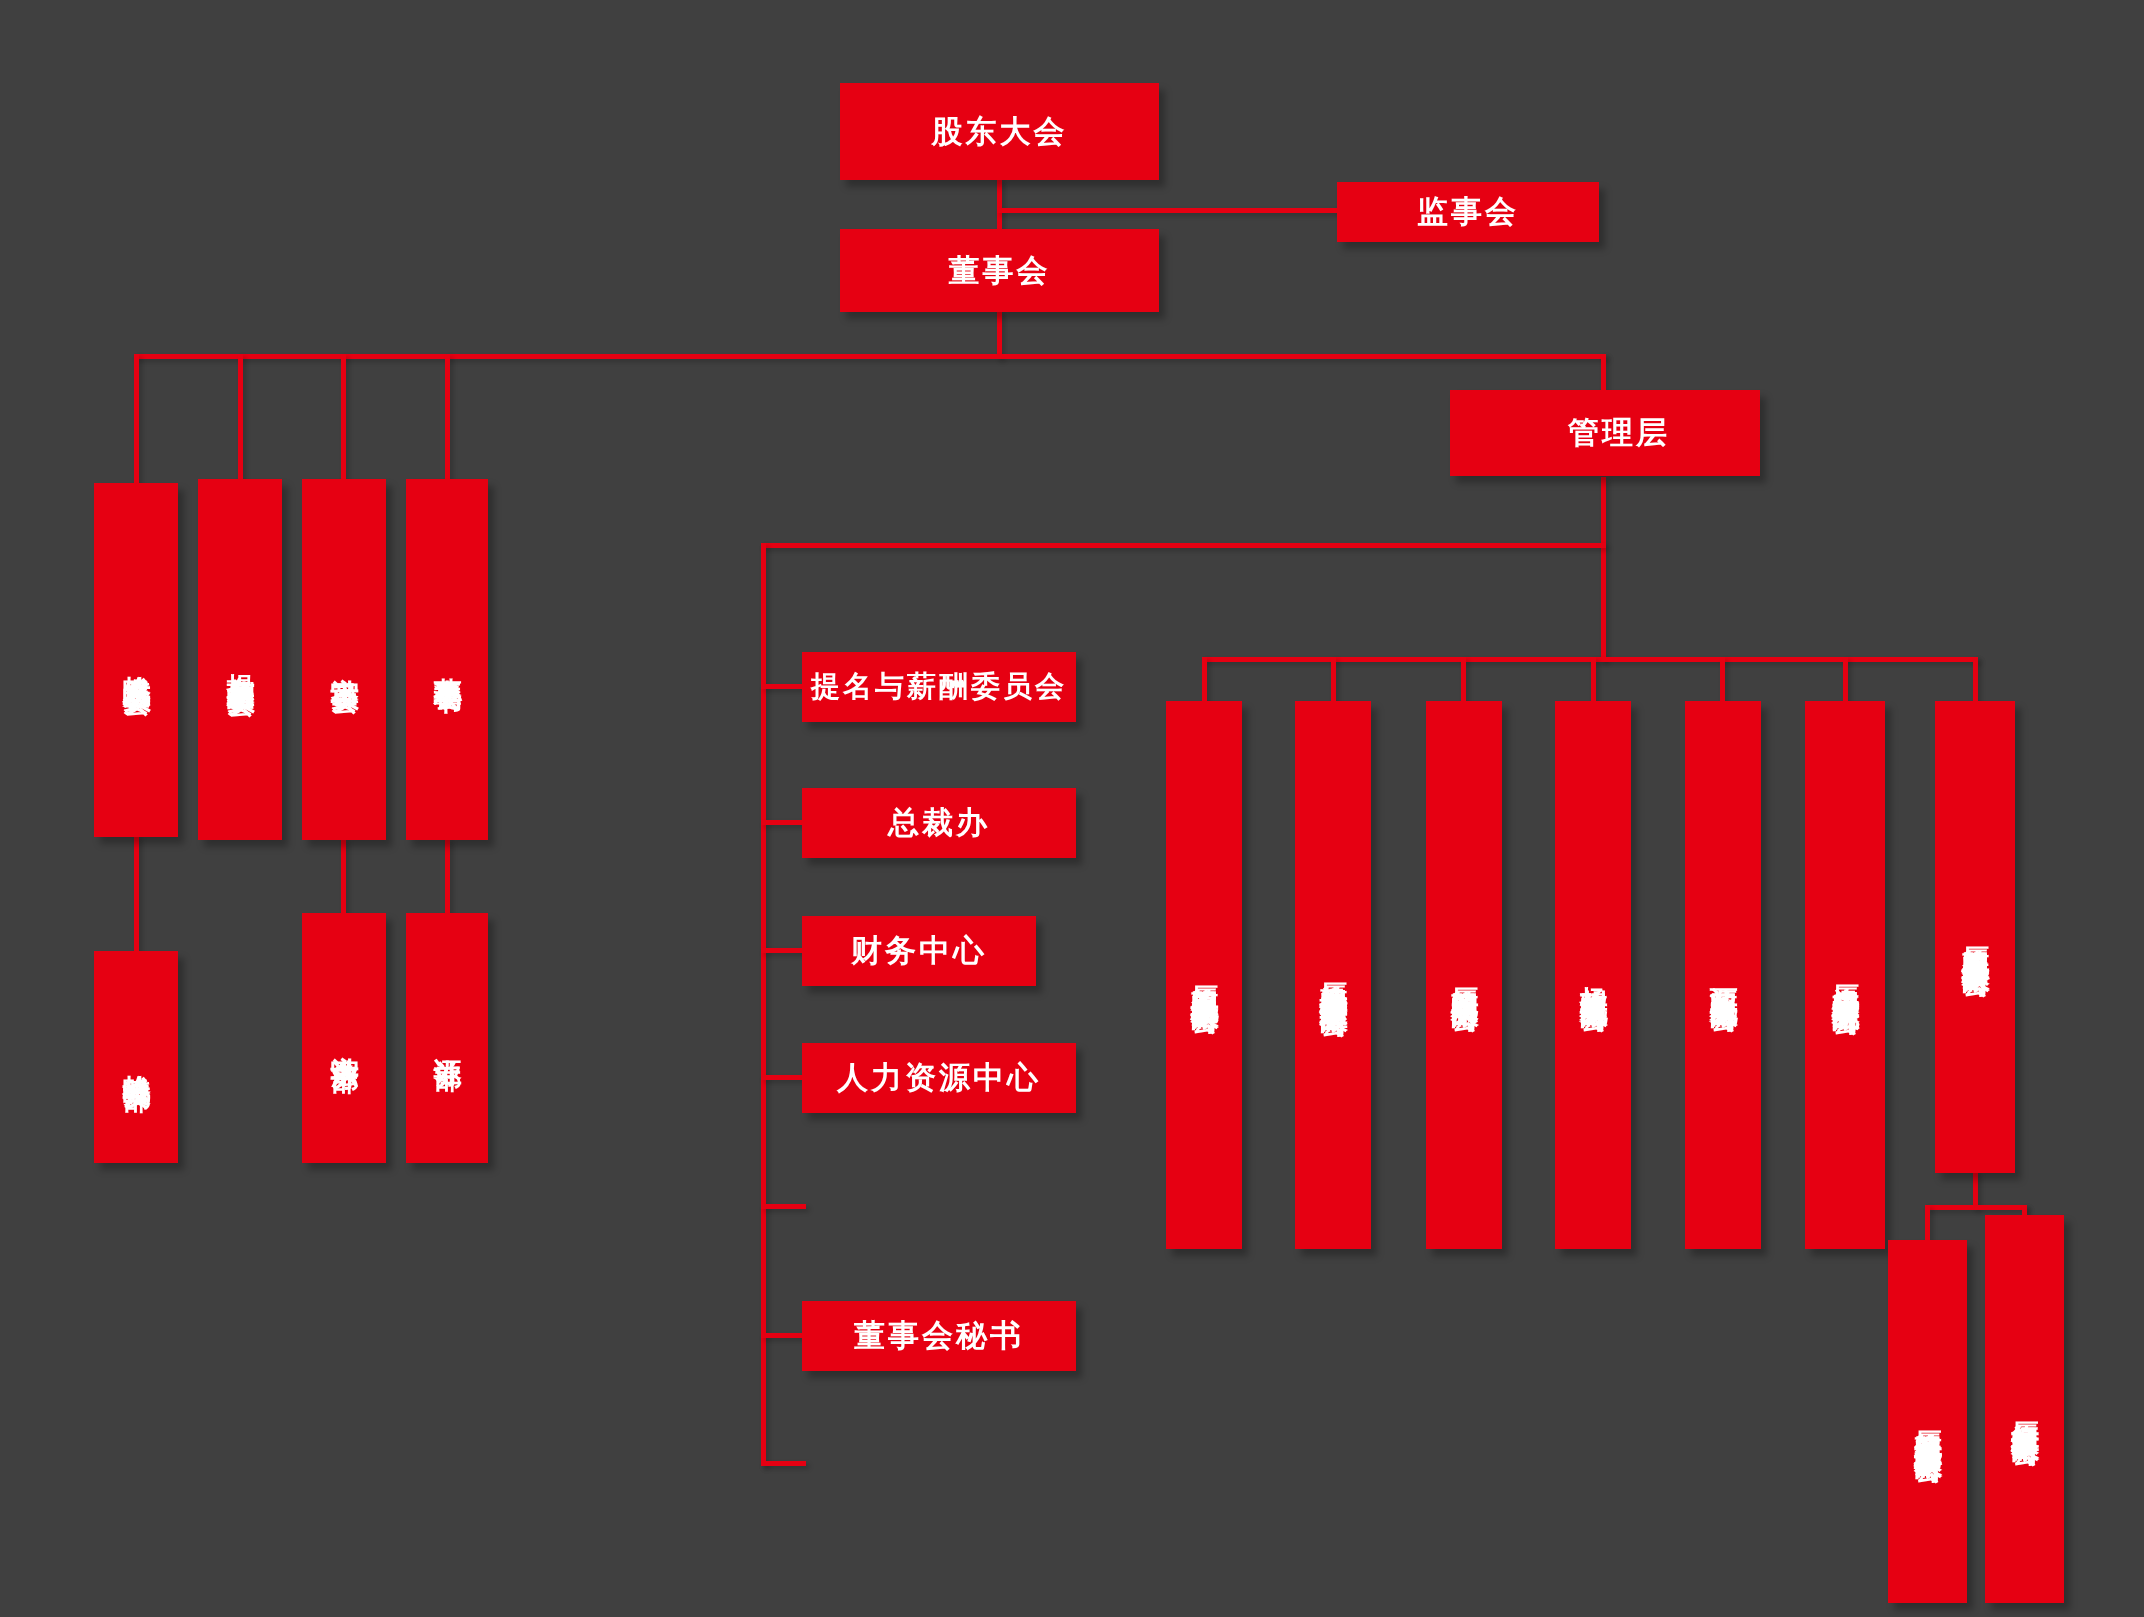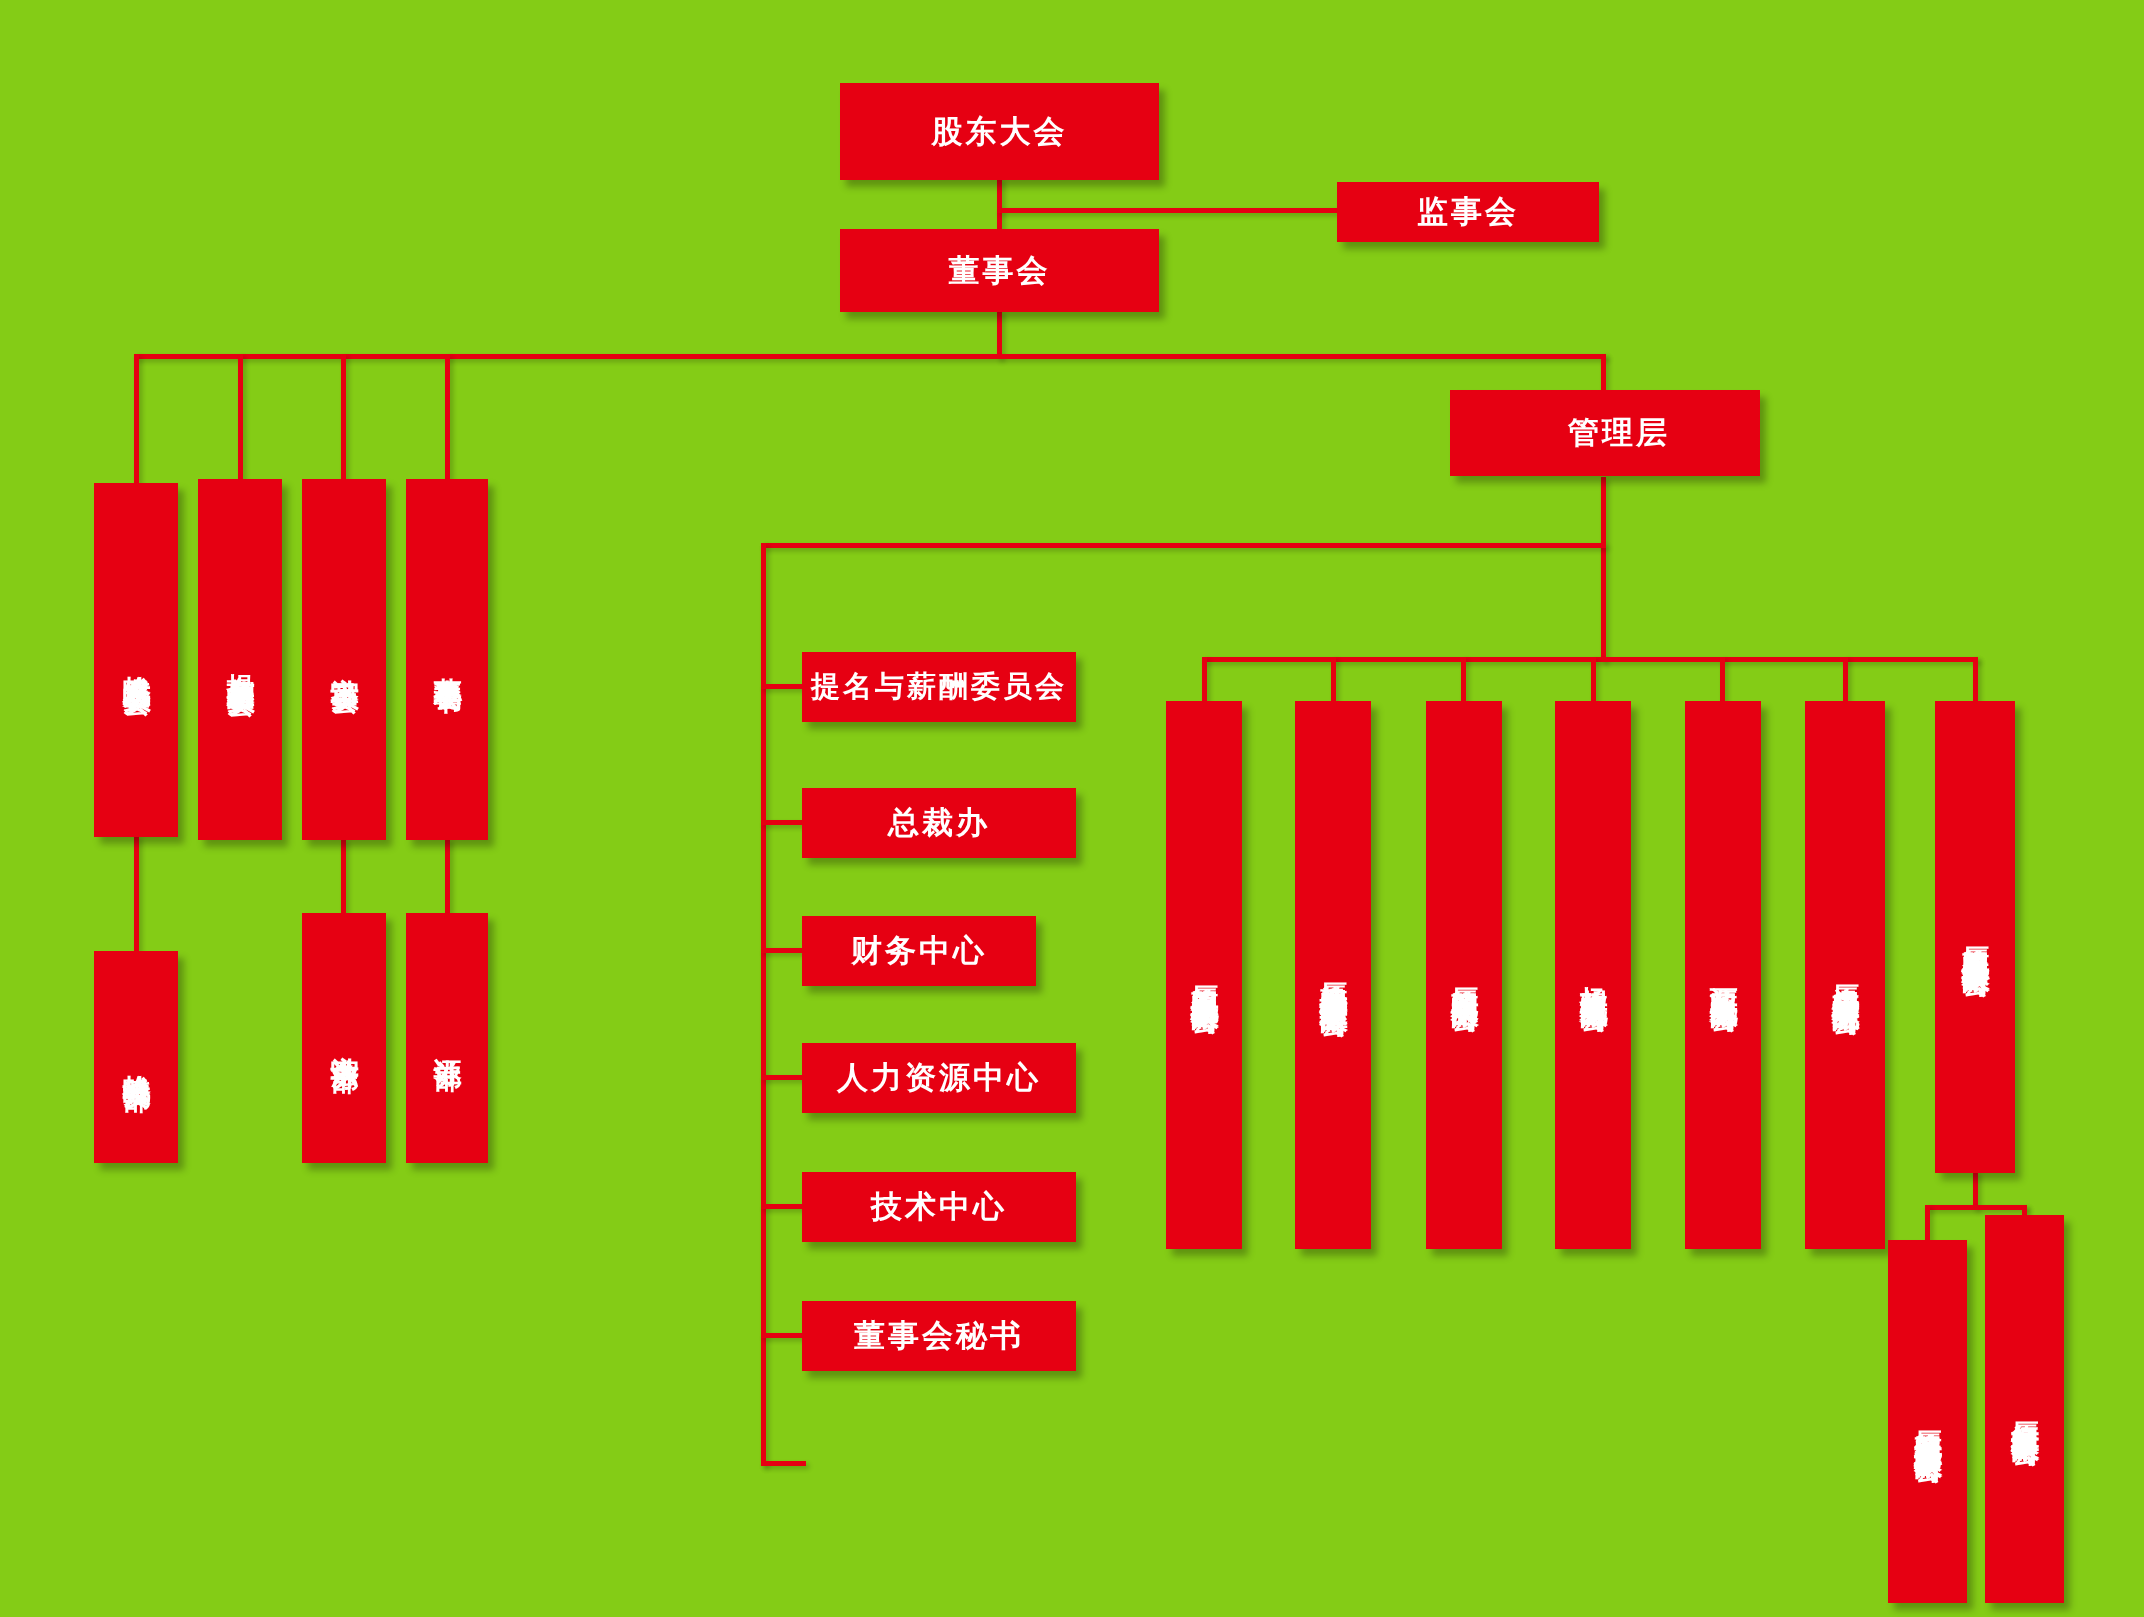--- a/index.html
+++ b/index.html
@@ -1,18 +1,18 @@
 <!DOCTYPE html>
 <html><head>
 <meta charset="utf-8">
 <style>
   * { margin:0; padding:0; box-sizing:border-box; }
   html,body { background:#ffffff; font-family:"Liberation Sans","DejaVu Sans",sans-serif; }
   .canvas {
-    position:relative; width:2144px; height:1617px; background:#84cc16; overflow:hidden;
+    position:relative; width:2144px; height:1617px; background:#404040; overflow:hidden;
     --red:#e60012;
   }
   .box, .vbox {
     position:absolute; background:var(--red); color:#ffffff; font-weight:bold;
     display:flex; align-items:center; justify-content:center; text-align:center;
     box-shadow:6px 7px 7px rgba(0,0,0,0.28);
   }
   .box { font-size:31px; letter-spacing:3px; }
   .vbox {
     writing-mode:vertical-rl; text-orientation:upright;
@@ -75,21 +75,20 @@
   <div class="vbox" style="left:406px; top:479px; width:82px; height:361px;">董事会秘书</div>
 
   <div class="vbox" style="left:94px; top:951px; width:84px; height:212px;">战略投资部</div>
   <div class="vbox" style="left:302px; top:913px; width:84px; height:250px;">审计法务部</div>
   <div class="vbox" style="left:406px; top:913px; width:82px; height:250px;">证券部</div>
 
   <div class="box" style="left:802px; top:652px; width:274px; height:70px; font-size:29px;">提名与薪酬委员会</div>
   <div class="box" style="left:802px; top:788px; width:274px; height:70px;">总裁办</div>
   <div class="box" style="left:802px; top:916px; width:234px; height:70px;">财务中心</div>
   <div class="box" style="left:802px; top:1043px; width:274px; height:70px;">人力资源中心</div>
-  <div class="box" style="left:802px; top:1172px; width:274px; height:70px;">技术中心</div>
   <div class="box" style="left:802px; top:1301px; width:274px; height:70px;">董事会秘书</div>
 
   <div class="vbox" style="left:1166px; top:701px; width:76px; height:548px;">厦门乾照光电科技有限公司</div>
   <div class="vbox" style="left:1295px; top:701px; width:76px; height:548px;">厦门乾泰坤华供应链管理有限公司</div>
   <div class="vbox" style="left:1426px; top:701px; width:76px; height:548px;">厦门乾照照明有限公司</div>
   <div class="vbox" style="left:1555px; top:701px; width:76px; height:548px;">扬州乾照光电有限公司</div>
   <div class="vbox" style="left:1685px; top:701px; width:76px; height:548px;">江西乾照光电有限公司</div>
   <div class="vbox" style="left:1805px; top:701px; width:80px; height:548px;">厦门未来显示研究院有限公司</div>
   <div class="vbox" style="left:1935px; top:701px; width:80px; height:472px;">厦门乾照半导体科技有限公司</div>
 

